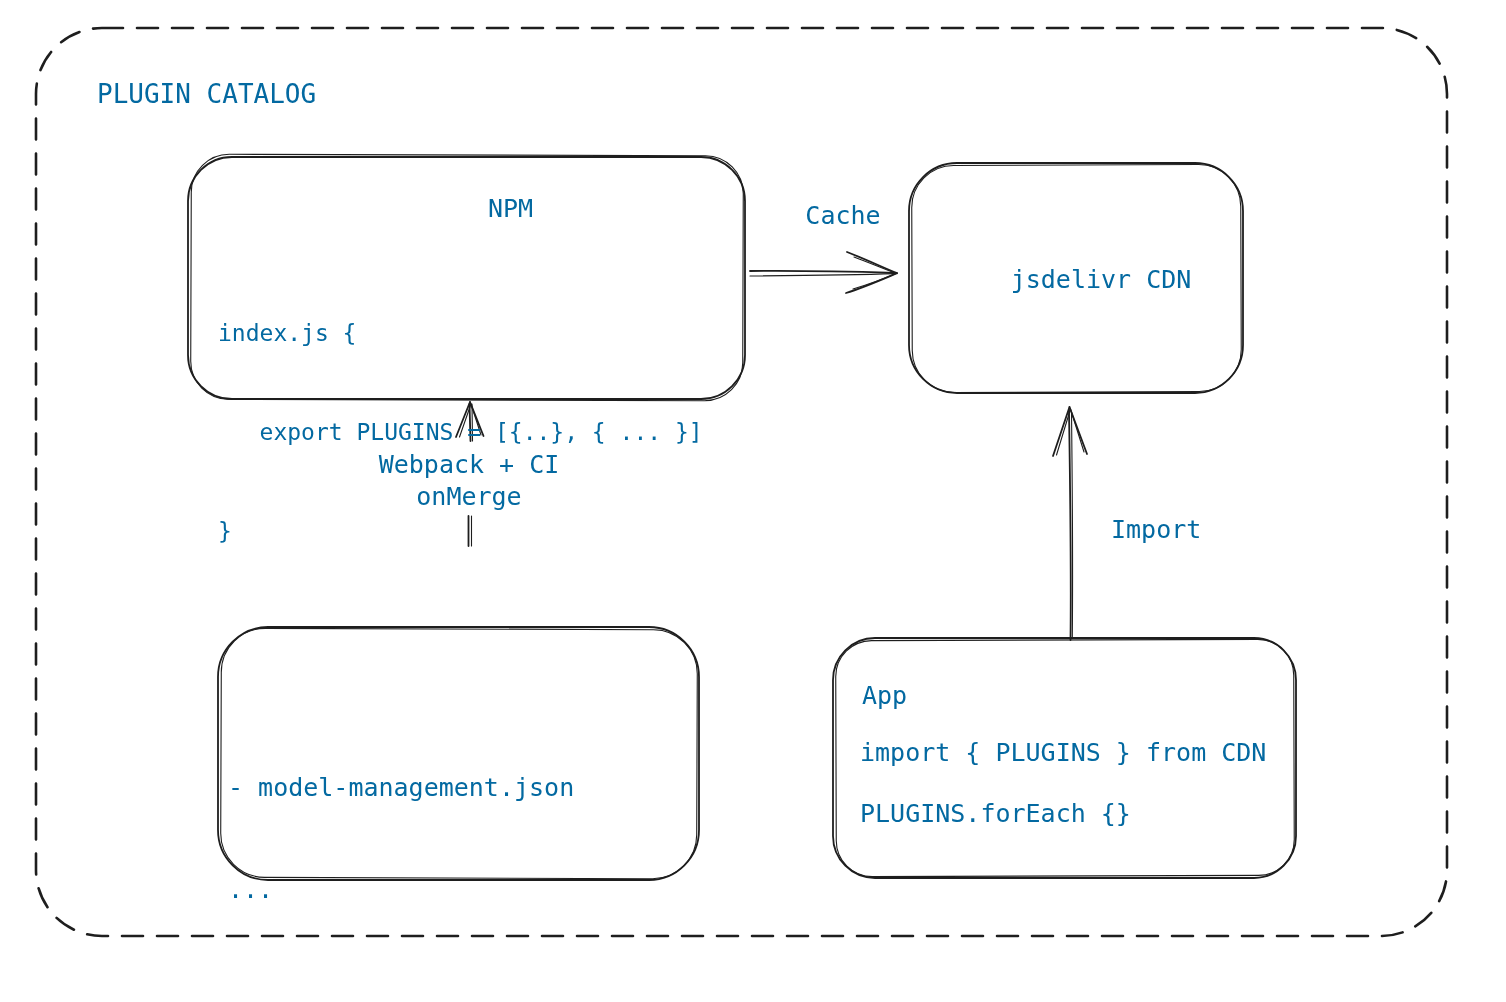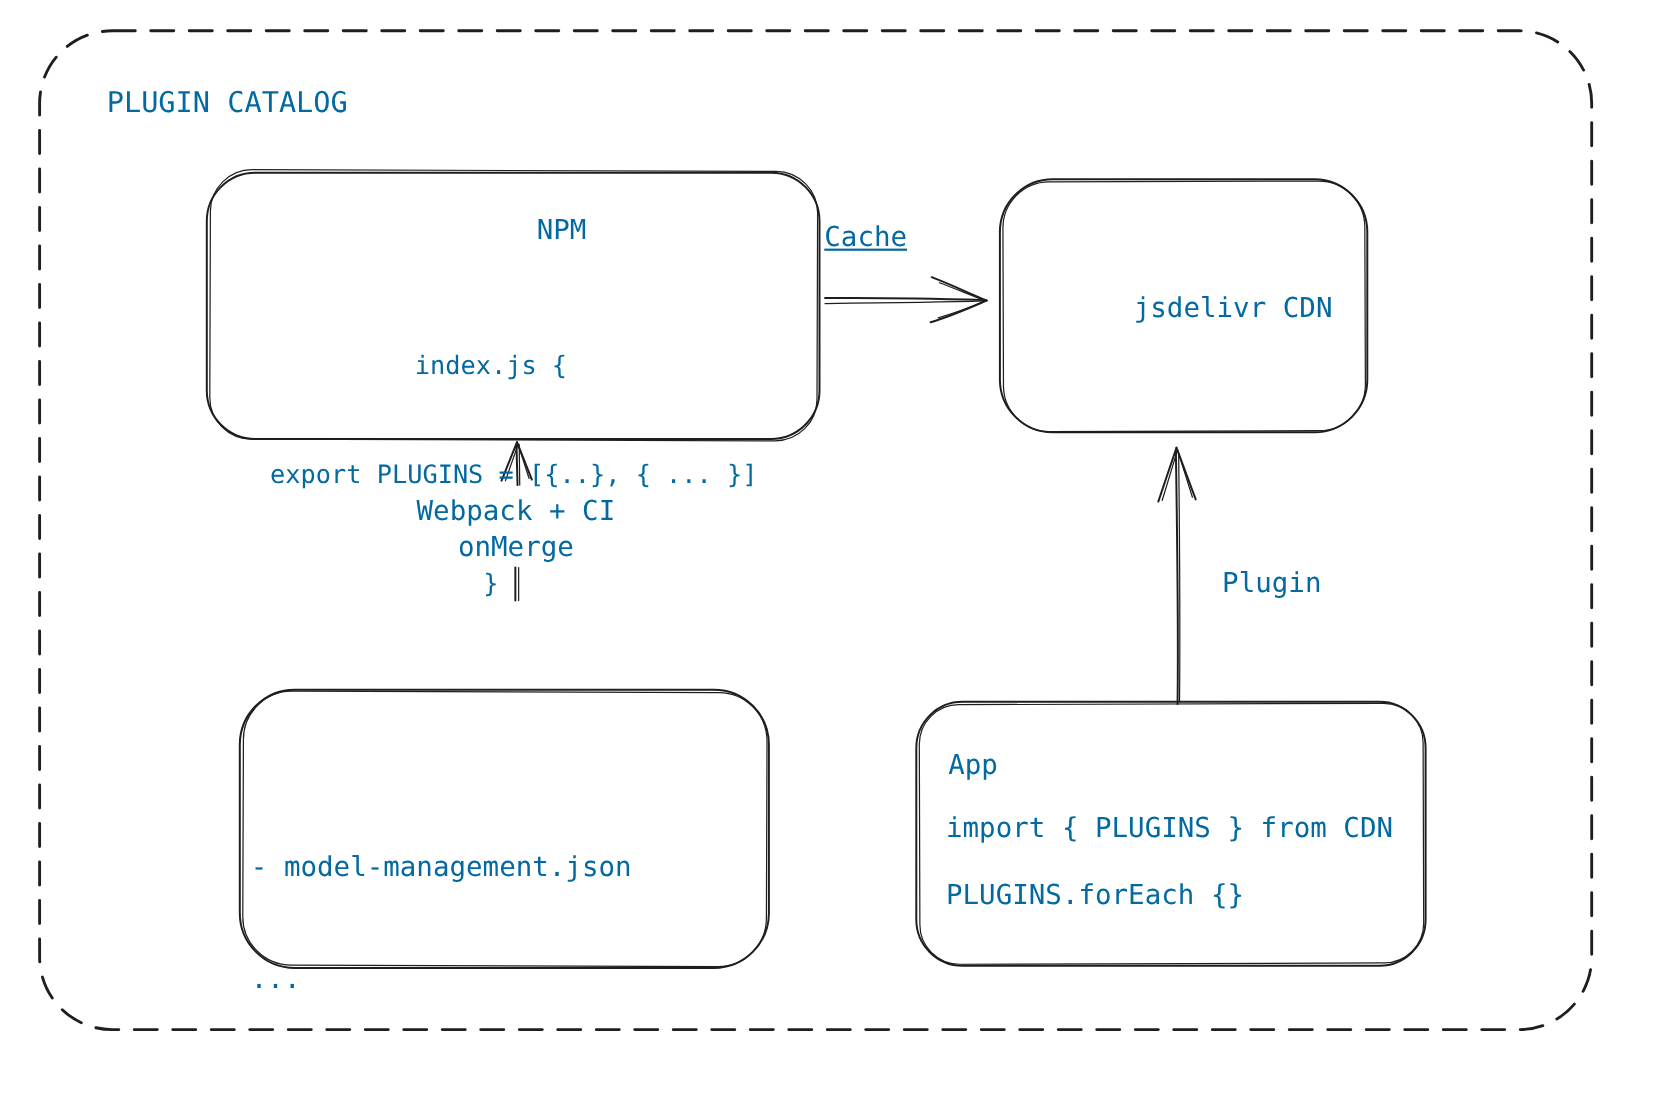--- a/index.html
+++ b/index.html
@@ -82,37 +82,37 @@
       <path class="sk arrow" d="M1069.5,407 L1053,456"></path>
       <path class="sk arrow" d="M1069.5,407 L1087,454"></path>
       <path class="sk arrow2" d="M1070.5,409 L1056.5,455"></path>
       <path class="sk arrow2" d="M1070.5,409 L1084,452"></path>
     </g>
   </svg>
 
   <div class="t fs26" style="left:97px; top:79px;">PLUGIN CATALOG</div>
 
   <div class="t fs25 center" style="left:188px; top:194px; width:557px;padding-left:44px;">NPM</div>
-  <div class="t code" style="left:204px; top:251px;text-align:center;">
+  <div class="t code" style="left:218px; top:251px;">
     <div>index.js {</div>
     <div>   export PLUGINS = [{..}, { ... }]</div>
     <div>}</div>
   </div>
 
-  <div class="t fs25 center" style="left:712px; top:201px; width:150px;text-decoration:underline;">Cache</div>
+  <div class="t fs25 center" style="left:768px; top:201px; width:150px;">Cache</div>
 
-  <div class="t fs25 center" style="left:909px; top:265px; width:384px;margin-left:20px;">jsdelivr CDN</div>
+  <div class="t fs25 center" style="left:909px; top:265px; width:384px;">jsdelivr CDN</div>
 
   <div class="t fs25 center" style="left:318px; top:450px; width:302px;">Webpack + CI</div>
   <div class="t fs25 center" style="left:318px; top:482px; width:302px;">onMerge</div>
 
   <div class="t list" style="left:228px; top:703px;">
     <div>- model-management.json</div>
     <div>...</div>
   </div>
 
-  <div class="t fs25" style="left:1111px; top:515px;">Plugin</div>
+  <div class="t fs25" style="left:1111px; top:515px;">Import</div>
 
   <div class="t fs25" style="left:862px; top:681px;">App</div>
   <div class="t fs25" style="left:860px; top:738px;">import { PLUGINS } from CDN</div>
   <div class="t fs25" style="left:860px; top:799px;">PLUGINS.forEach {}</div>
 
 </div>
 
 </body></html>

